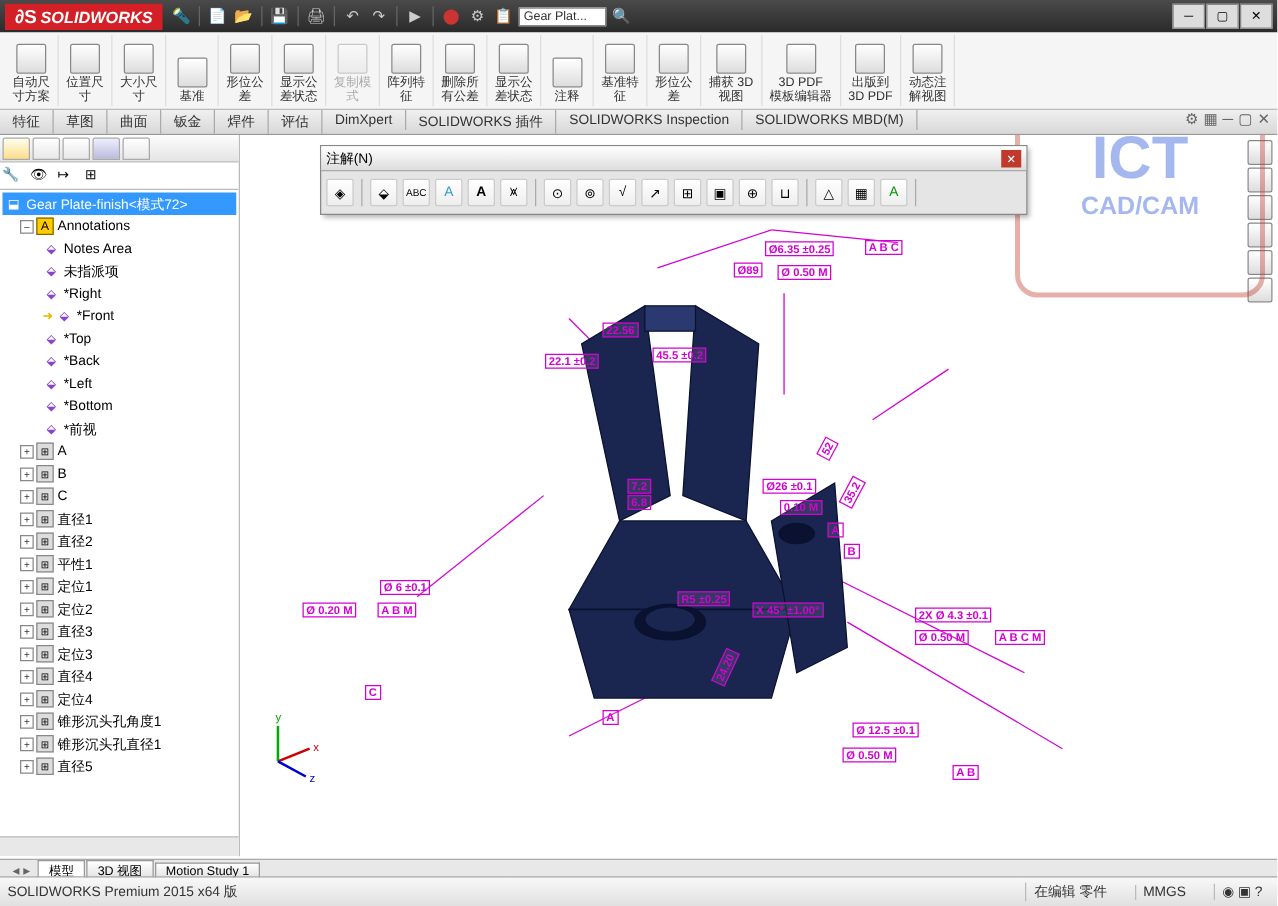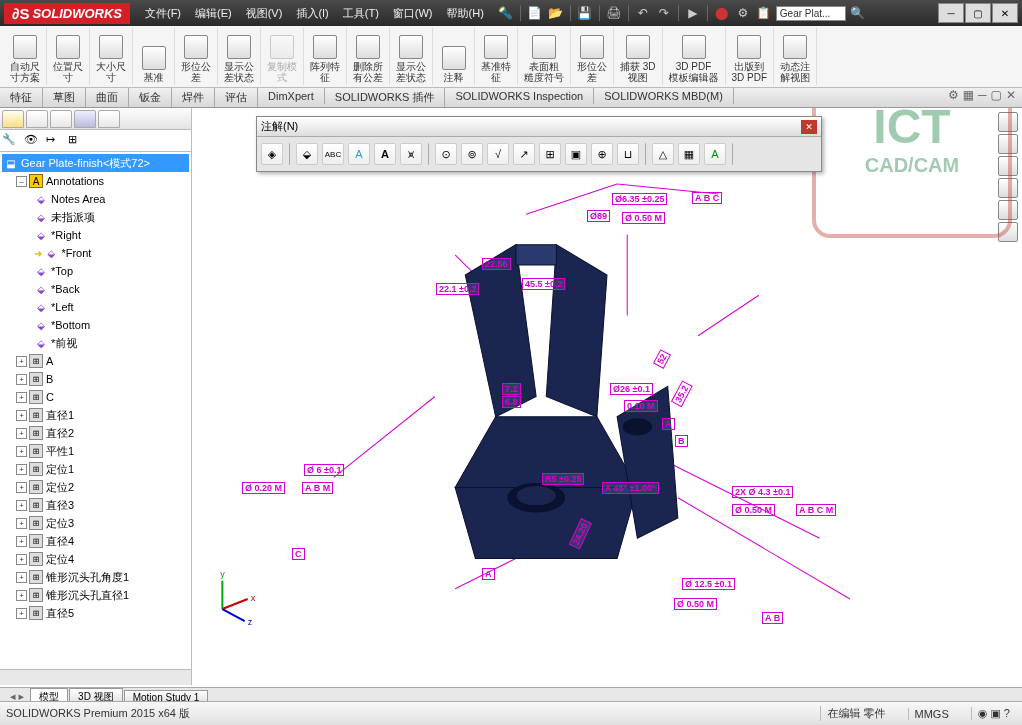--- a/index.html
+++ b/index.html
@@ -49,50 +49,41 @@
 
 .viewport { flex: 1; background: #fff; position: relative; overflow: hidden; }
 .annot-panel { position: absolute; top: 8px; left: 64px; width: 566px; background: #e5e5e5; border: 1px solid #888; box-shadow: 2px 2px 4px rgba(0,0,0,.3); z-index: 10; }
 .annot-title { height: 20px; background: linear-gradient(#fff,#ddd); border-bottom: 1px solid #aaa; display: flex; align-items: center; padding: 0 4px; font-size: 11px; }
 .annot-close { margin-left: auto; width: 16px; height: 14px; background: #c0392b; color: #fff; font-size: 9px; display: flex; align-items: center; justify-content: center; }
 .annot-tools { height: 34px; display: flex; align-items: center; padding: 0 4px; gap: 4px; }
 .atool { width: 22px; height: 22px; border: 1px solid #ccc; background: linear-gradient(#fff,#eee); border-radius: 2px; display: flex; align-items: center; justify-content: center; font-size: 11px; }
 .atool.sep { width: 1px; background: #aaa; border: none; }
 .part-svg { position: absolute; top: 0; left: 0; width: 100%; height: 100%; }
 .dim-label { position: absolute; border: 1px solid #d400d4; color: #d400d4; background: rgba(255,255,255,0.1); font-size: 9px; padding: 0 2px; font-weight: bold; white-space: nowrap; }
-.watermark { position: absolute; top: -70px; right: 10px; width: 200px; height: 200px; border: 4px solid #c0392b; border-radius: 18px; opacity: 0.4; display: flex; flex-direction: column; align-items: center; justify-content: center; color: #15803d; font-size: 48px; font-weight: bold; z-index: 5; pointer-events: none; }
+.watermark { position: absolute; top: -70px; right: 10px; width: 200px; height: 200px; border: 4px solid #c0392b; border-radius: 18px; opacity: 0.4; display: flex; flex-direction: column; align-items: center; justify-content: center; color: #1d4ed8; font-size: 48px; font-weight: bold; z-index: 5; pointer-events: none; }
 .watermark .sub { font-size: 20px; }
 .right-icons { position: absolute; right: 4px; top: 4px; display: flex; flex-direction: column; gap: 2px; }
 .right-icons div { width: 20px; height: 20px; border: 1px solid #888; background: linear-gradient(#fff,#ddd); border-radius: 2px; }
 
 .bottom-tabs { position: absolute; bottom: 20px; left: 0; right: 0; height: 18px; background: #e8e8e8; border-top: 1px solid #aaa; display: flex; align-items: center; padding-left: 40px; }
 .btab { padding: 1px 8px; border: 1px solid #999; border-bottom: none; background: linear-gradient(#fff,#ddd); font-size: 10px; margin-right: 1px; }
 .btab.active { background: #fff; }
 
 .statusbar { position: absolute; bottom: 0; left: 0; right: 0; height: 24px; background: linear-gradient(#f8f8f8,#e0e0e0); border-top: 1px solid #aaa; display: flex; align-items: center; padding: 0 6px; font-size: 11px; color: #333; }
 .statusbar .sseg { margin-left: auto; display: flex; gap: 16px; align-items: center; }
 .statusbar .sseg span { border-left: 1px solid #bbb; padding: 0 6px; }
 </style>
 </head>
 <body>
 
 <div class="titlebar">
   <div class="logo">
       <span class="logo-icon">∂S</span>
       <span>SOLIDWORKS</span>
     </div>
-  <div class="menubar">
-    <span>文件(F)</span>
-    <span>编辑(E)</span>
-    <span>视图(V)</span>
-    <span>插入(I)</span>
-    <span>工具(T)</span>
-    <span>窗口(W)</span>
-    <span>帮助(H)</span>
-  </div>
   <div class="top-icons">
     <div class="ico">🔦</div>
     <div class="sep"></div>
     <div class="ico">📄</div>
     <div class="ico">📂</div>
     <div class="sep"></div>
     <div class="ico">💾</div>
     <div class="sep"></div>
     <div class="ico">🖨</div>
     <div class="sep"></div>
@@ -155,24 +146,20 @@
       <div class="ricon"></div>
       <div class="rlabel">显示公<br>差状态</div>
     </div>
     <div class="rbtn">
       <div class="ricon"></div>
       <div class="rlabel">注释<br></div>
     </div>
     <div class="rbtn">
       <div class="ricon"></div>
       <div class="rlabel">基准特<br>征</div>
-    </div>
-    <div class="rbtn">
-      <div class="ricon"></div>
-      <div class="rlabel">表面粗<br>糙度符号</div>
     </div>
     <div class="rbtn">
       <div class="ricon"></div>
       <div class="rlabel">形位公<br>差</div>
     </div>
     <div class="rbtn">
       <div class="ricon"></div>
       <div class="rlabel">捕获 3D<br>视图</div>
     </div>
     <div class="rbtn">

